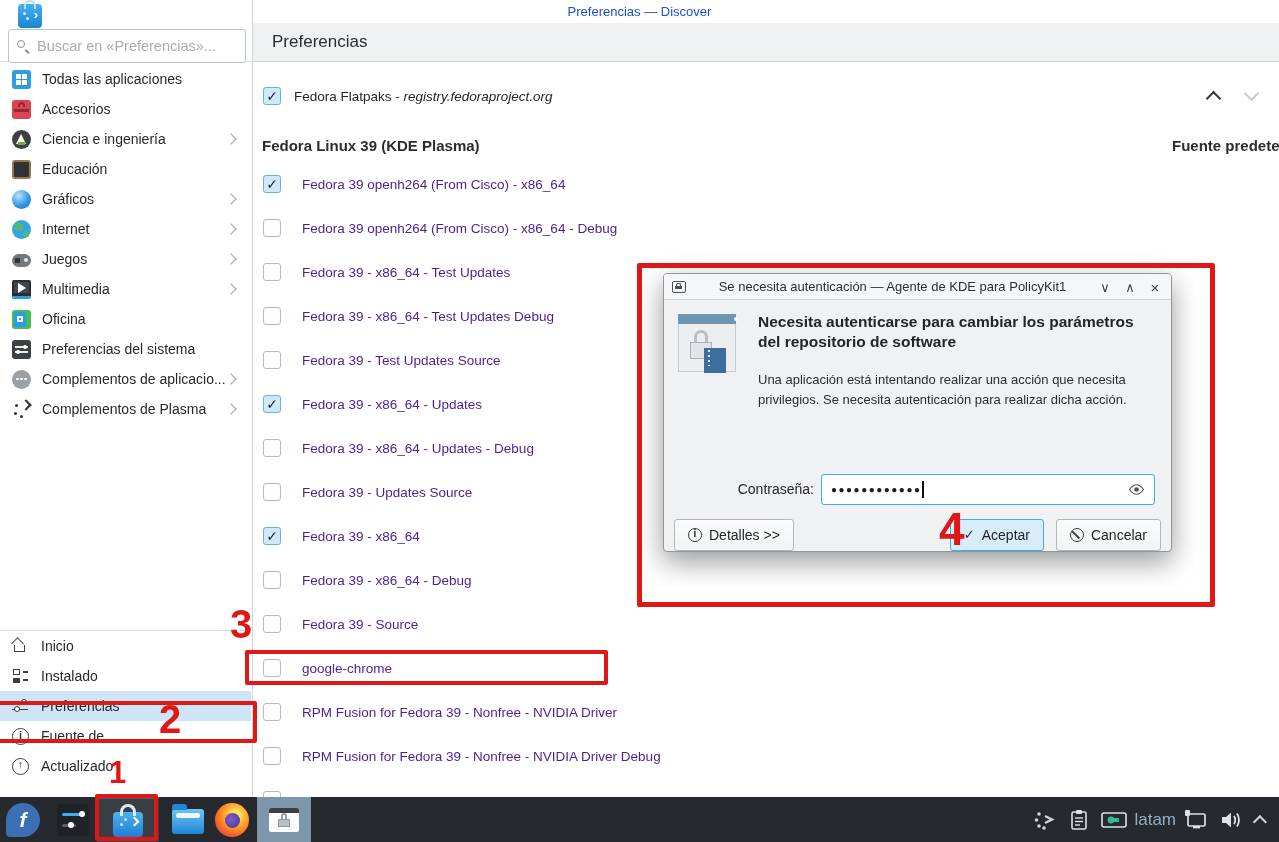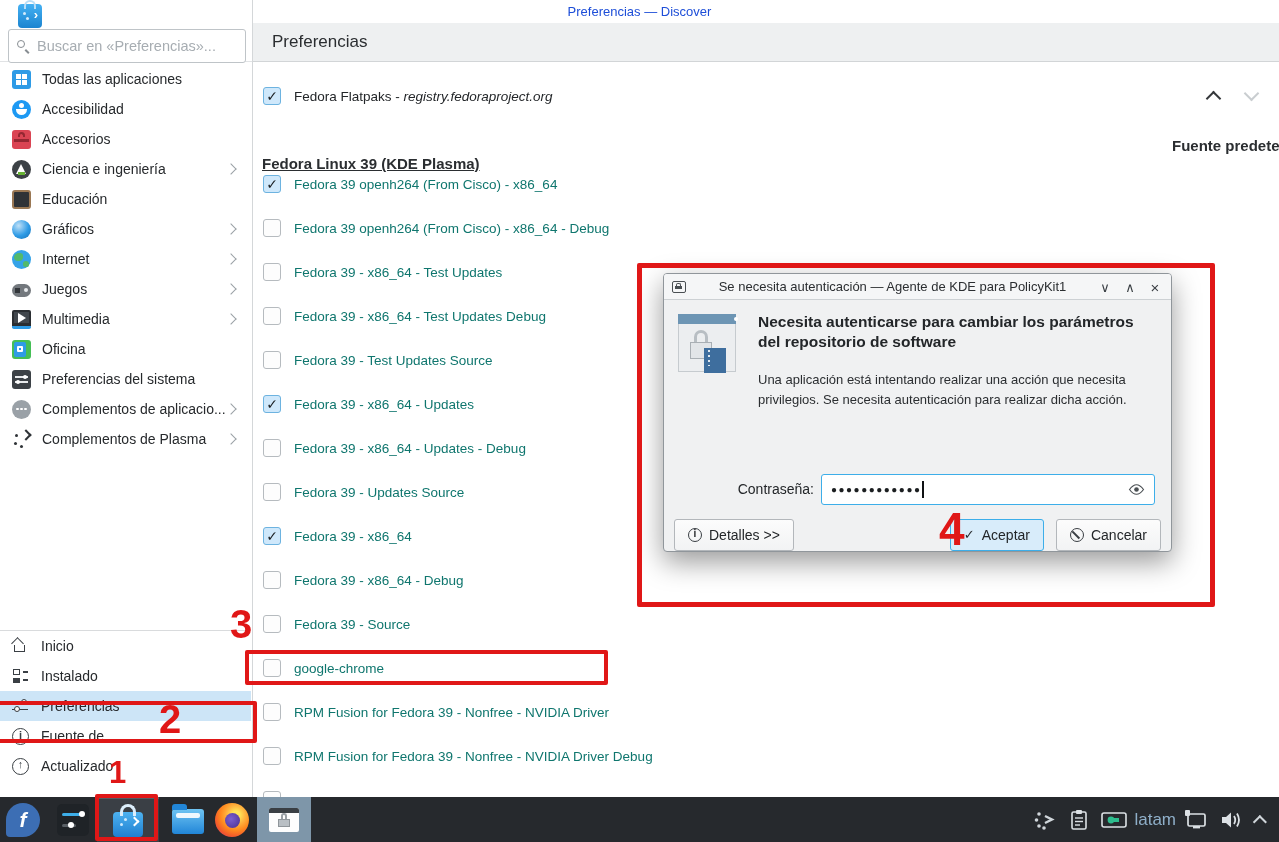--- a/index.html
+++ b/index.html
@@ -129,28 +129,28 @@
   .flatpak-row .rlabel { margin-left:13px; font-size:13.5px; }
   .flatpak-row .rurl { font-style:italic; font-size:13.5px; }
   .mvbtn { position:absolute; top:24px; width:24px; height:18px; }
   .mvbtn i { position:absolute; left:5px; width:11px; height:11px; }
   .mv-up { right:52px; }
   .mv-up i { top:6px; border-top:2px solid #35383b; border-left:2px solid #35383b; transform:rotate(45deg); }
   .mv-down { right:14px; }
   .mv-down i { top:1px; border-bottom:2px solid #c9cdd0; border-right:2px solid #c9cdd0; transform:rotate(45deg); }
 
   .section-row { position:absolute; left:0; top:72px; right:0; height:24px; }
-  .stitle { position:absolute; left:8px; top:20px; font-size:15px; font-weight:bold; color:#2b2e31;text-decoration:underline; }
+  .stitle { position:absolute; left:8px; top:2px; font-size:15px; font-weight:bold; color:#2b2e31; }
   .default-src { position:absolute; right:0; top:2px; width:107px; overflow:hidden; white-space:nowrap;
     font-size:15px; font-weight:bold; color:#2b2e31; }
 
   .repos { position:absolute; left:0; top:99px; right:0; }
   .repo { height:44px; display:flex; align-items:center; }
   .repo .cbox { margin-left:9px; }
-  .repo .rlabel { margin-left:13px; font-size:13.5px; color:#0f766e; }
+  .repo .rlabel { margin-left:21px; font-size:13.5px; color:#4c1d95; }
 
   
   .dialog { position:absolute; left:663px; top:273px; width:509px; height:279px; background:#f0f1f2;
     border:1px solid #90969b; border-radius:4px; box-shadow:0 10px 28px rgba(0,0,0,.40); z-index:30; }
   .dlg-titlebar { position:absolute; left:0; right:0; top:0; height:26px; background:#f5f6f7;
     border-bottom:1px solid #cdd1d4; border-radius:3px 3px 0 0; display:flex; align-items:center; padding:0 8px; }
   .dlg-title { position:absolute; left:40px; right:90px; text-align:center; font-size:13px; color:#2b2e31;
     white-space:nowrap; overflow:hidden; }
   .t-ico { width:14px; height:12px; border:1.5px solid #4a4f53; border-radius:2px; position:relative; }
   .t-ico i { position:absolute; left:3px; top:1px; width:5px; height:4px; border:1.2px solid #4a4f53;
@@ -278,28 +278,20 @@
         </span>
       <input placeholder="Buscar en «Preferencias»..." style="">
     </div>
   </div>
   <div class="cats">
     <div class="cat">
       <span class="ic ic-apps">
           <i></i>
         </span>
       <span class="clabel">Todas las aplicaciones</span>
-      <span class="chev" style="visibility: hidden;"></span>
-    </div>
-    <div class="cat">
-      <span class="ic ic-a11y">
-          <i></i>
-          <b></b>
-        </span>
-      <span class="clabel">Accesibilidad</span>
       <span class="chev" style="visibility: hidden;"></span>
     </div>
     <div class="cat">
       <span class="ic ic-tools">
           <i></i>
           <b></b>
         </span>
       <span class="clabel">Accesorios</span>
       <span class="chev" style="visibility: hidden;"></span>
     </div>

